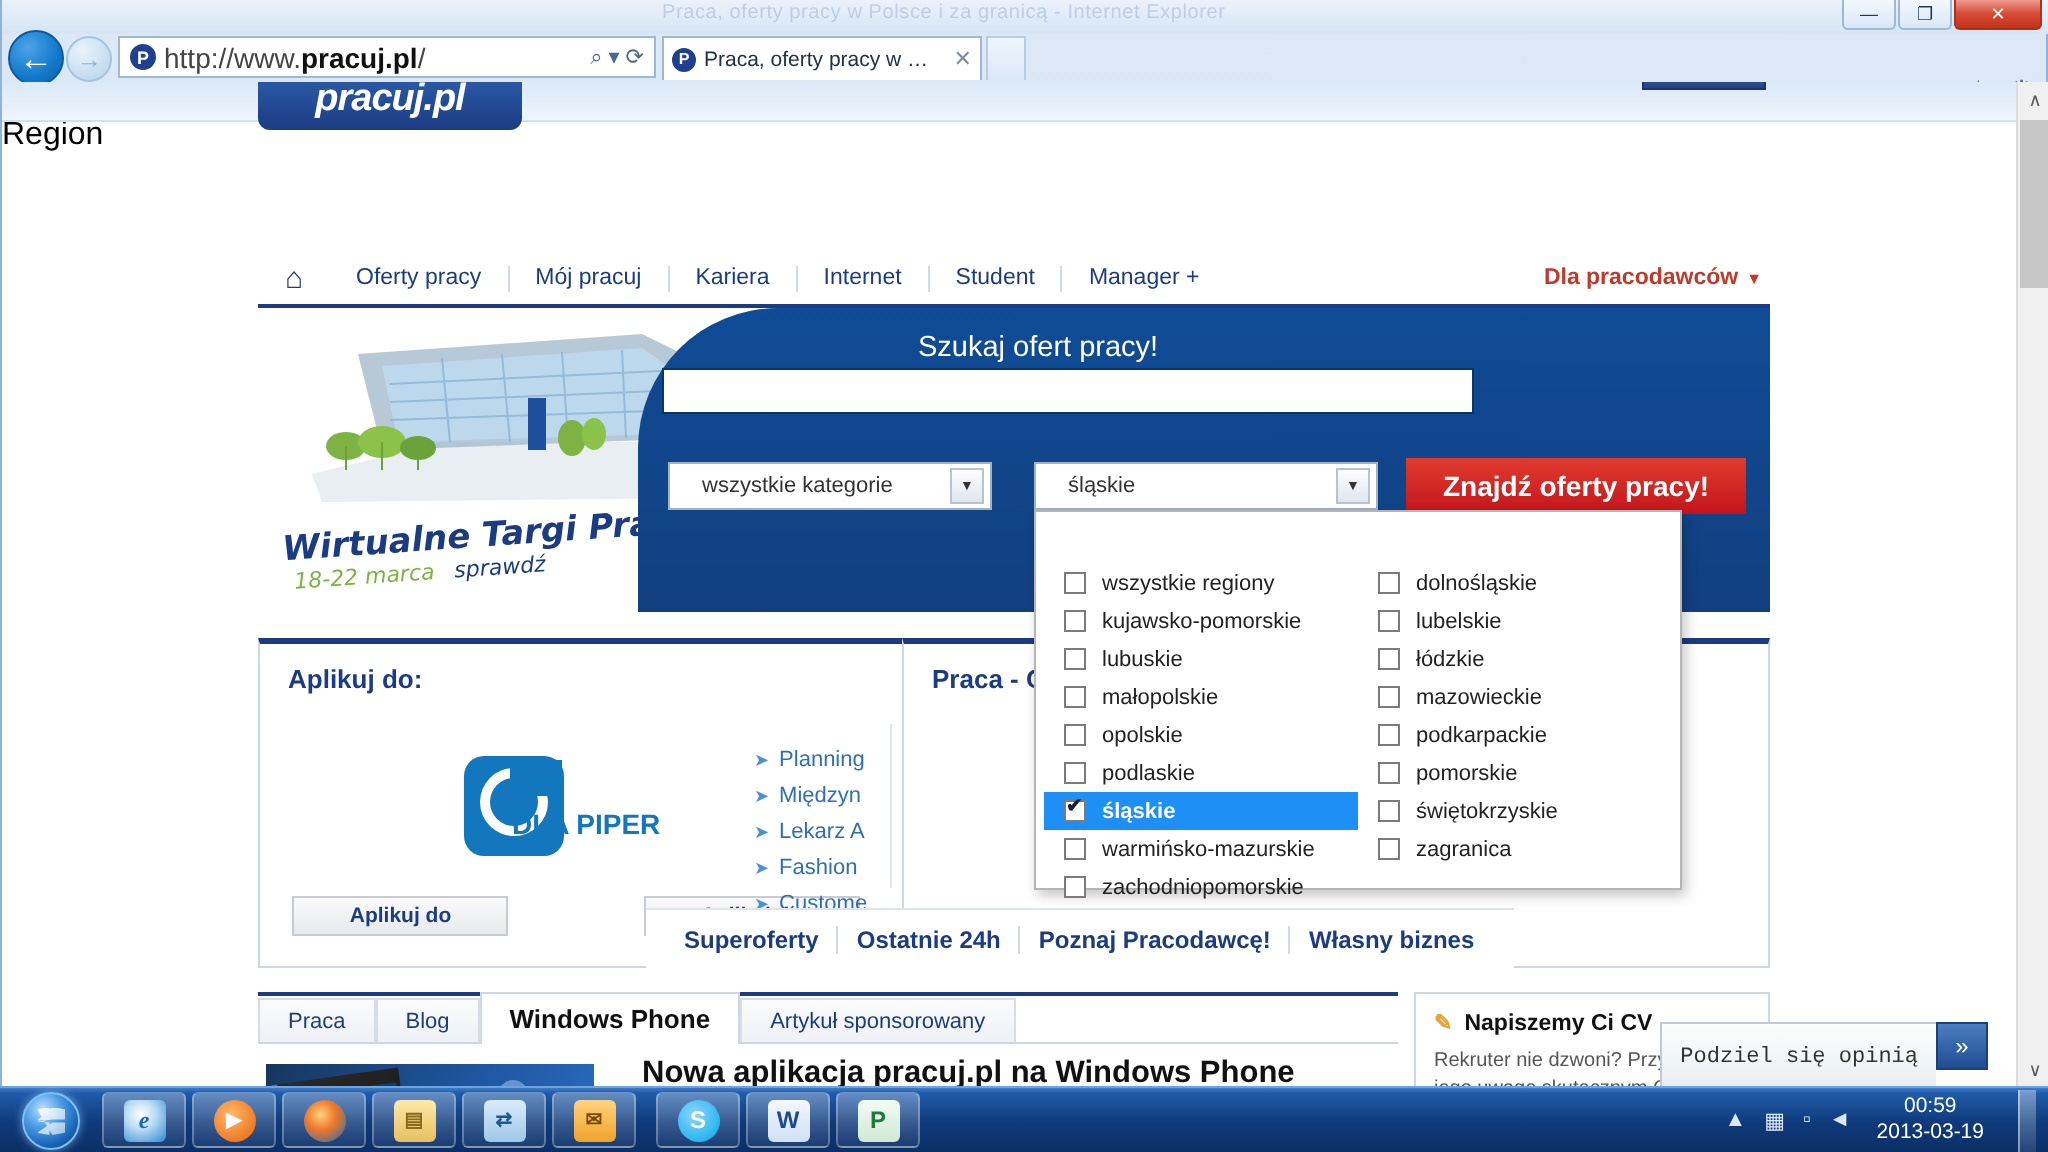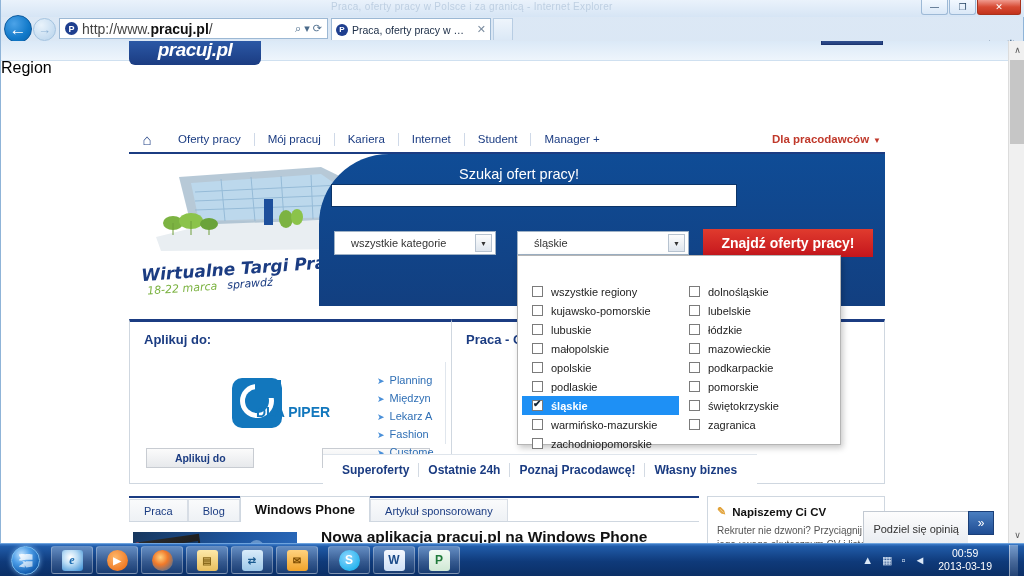--- a/index.html
+++ b/index.html
@@ -375,20 +375,21 @@
   #feedback {
     position: absolute; right: 14px; bottom: 8px; height: 24px;
     display: flex; align-items: stretch; z-index: 60;
   }
   #feedback .fb-label {
     background: linear-gradient(180deg,#fdfdfd,#e8ecf1);
     border: 1px solid #c2c9d2; border-right: none;
     font-size: 11px; color: #333;
     display: flex; align-items: center; padding: 17px 9px;
     cursor: pointer;
+    font-family: Liberation Mono, monospace;
   }
   #feedback .fb-arrow {
     width: 26px; background: linear-gradient(180deg,#4a7ec0,#1f4d93);
     border: 1px solid #1b3f78;
     color: #fff; font-size: 12px;
     display: flex; align-items: center; justify-content: center; cursor: pointer;
   }
 
   
   #taskbar {

